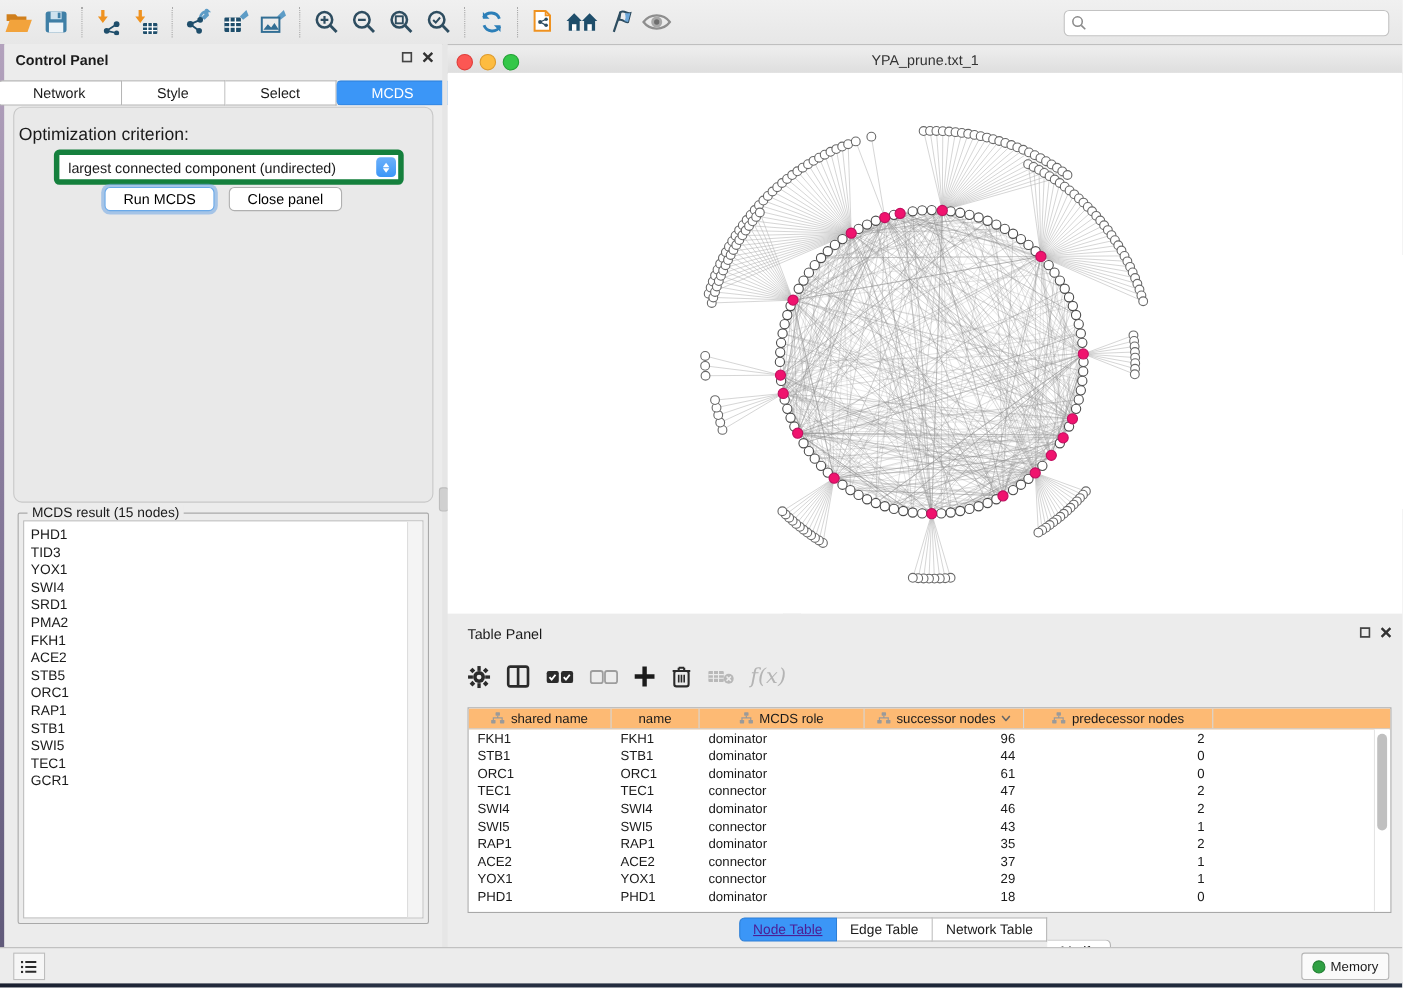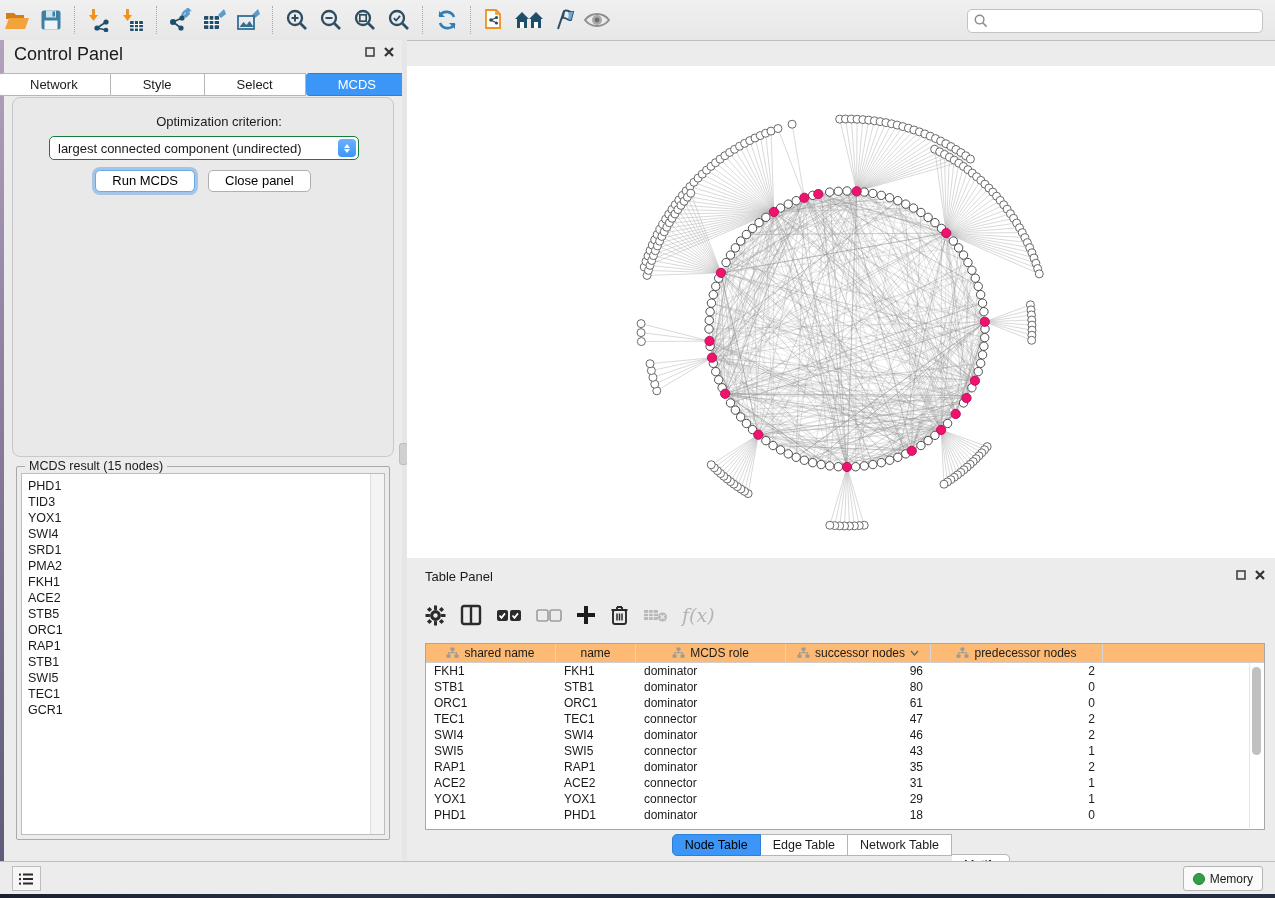--- a/index.html
+++ b/index.html
@@ -15,33 +15,33 @@
     border:1px solid #c3c3c3;border-radius:5px;display:flex;align-items:center;padding-left:6px;}
   .searchbox input{border:none;outline:none;flex:1;font-size:12px;font-family:"Liberation Sans",sans-serif;background:transparent;}
   
   .left-strip{position:absolute;left:0;top:40px;width:4px;height:853px;
     background:linear-gradient(#b3a2bd,#8d7fa0 40%,#5e5878);}
   .bottom-strip{position:absolute;left:0;top:893px;width:1275px;height:5px;
     background:linear-gradient(90deg,#1a2030,#2a3346 30%,#1c2536 60%,#242e40);}
   
   .control-panel{position:absolute;left:4px;top:40px;width:398px;height:821px;background:#ececec;}
   .panel-titlebar{position:absolute;left:0;top:0;width:100%;height:28px;display:flex;align-items:center;}
-  .panel-title{font-size:18px;margin-left:10px;}
+  .panel-title{font-size:13px;margin-left:10px;font-weight:bold;}
   .panel-winbtns{position:absolute;right:8px;top:7px;display:flex;gap:9px;align-items:center;}
   .ctab-row{position:absolute;left:0;top:33px;width:100%;display:flex;justify-content:center;}
   .ctab{height:21px;line-height:21px;padding:0 32px;font-size:13px;background:#fff;
     border:1px solid #b6b6b6;border-left:none;cursor:default;}
   .ctab:first-child{border-left:1px solid #b6b6b6;border-radius:5px 0 0 5px;}
   .ctab:last-child{border-radius:0 5px 5px 0;}
   .ctab.sel{background:#3b96f7;color:#fff;border-color:#2e7fd6;border-radius:4px;}
   .inner-panel{position:absolute;left:8px;top:57px;width:380px;height:358px;background:#e9e9e9;
     border:1px solid #c8c8c8;border-radius:8px;}
-  .opt-label{position:absolute;left:16px;top:16px;width:100%;text-align:center;font-size:13px;}
+  .opt-label{position:absolute;left:4px;top:16px;width:100%;text-align:left;font-size:16px;}
   .dropdown{position:absolute;left:36px;top:38px;width:308px;height:22px;background:#fff;
-    border:1px solid #15803d;border-radius:5px;display:flex;align-items:center;}
+    border:5px solid #15803d;border-radius:5px;display:flex;align-items:center;}
   .dropdown .dd-text{flex:1;font-size:13px;padding-left:8px;white-space:nowrap;overflow:hidden;}
   .dd-stepper{width:18px;height:18px;margin-right:2px;border-radius:4px;background:linear-gradient(#6db1fb,#3b96f7);
     display:flex;flex-direction:column;align-items:center;justify-content:center;gap:1px;}
   .dd-stepper span{width:0;height:0;border-left:3.5px solid transparent;border-right:3.5px solid transparent;}
   .dd-up{border-bottom:4px solid #fff;}
   .dd-down{border-top:4px solid #fff;}
   .btn-row{position:absolute;left:0;top:72px;width:100%;display:flex;justify-content:center;gap:13px;}
   .mac-btn{height:22px;line-height:20px;padding:0 16px;font-size:13px;background:#fff;
     border:1px solid #b0b0b0;border-radius:5px;}
   .mac-btn.focused{border:1px solid #6aa9e8;box-shadow:0 0 0 3px rgba(110,165,230,.55);}
@@ -82,21 +82,21 @@
   .tbl-rows{position:absolute;left:0;top:19px;right:14px;}
   .trow{display:flex;height:16px;line-height:16px;font-size:12px;}
   .td{box-sizing:border-box;padding:0 8px;white-space:nowrap;overflow:hidden;}
   .num{text-align:right;}
   .tbl-scroll{position:absolute;right:1px;top:19px;width:13px;bottom:1px;background:#fff;border-left:1px solid #e4e4e4;}
   .tbl-thumb{position:absolute;left:2px;top:4px;width:9px;height:88px;background:#c0c0c0;border-radius:5px;}
   .ttab-row{position:absolute;left:0;top:276px;width:100%;display:flex;justify-content:center;}
   .ttab{height:20px;line-height:20px;padding:0 12px;font-size:12.5px;background:#fff;border:1px solid #b5b5b5;border-left:none;}
   .ttab:first-child{border-left:1px solid #b5b5b5;border-radius:5px 0 0 5px;}
   .ttab:last-child{border-radius:0 5px 5px 0;margin-top:20px;}
-  .ttab.sel{background:#3b96f7;color:#000000;border-color:#2e7fd6;}
+  .ttab.sel{background:#3b96f7;color:#4c1d95;border-color:#2e7fd6;text-decoration:underline;}
   
   .statusbar{position:absolute;left:0;top:861px;width:1275px;height:32px;background:#ececec;border-top:1px solid #bdbdbd;}
   .list-btn{position:absolute;left:12px;top:4px;width:27px;height:23px;background:#f6f6f6;
     border:1px solid #bdbdbd;display:flex;align-items:center;justify-content:center;}
   .memory-btn{position:absolute;right:12px;top:4px;height:23px;background:#fafafa;border:1px solid #b5b5b5;
     border-radius:3px;display:flex;align-items:center;gap:5px;padding:0 9px;font-size:12px;}
   .mem-dot{width:10px;height:10px;border-radius:50%;background:#2fa043;border:1px solid #238134;}
   svg{display:block;}
 </style>
 </head>
@@ -306,20 +306,28 @@
           </div>
         <div class="result-track"></div>
       </div>
     </div>
   </div>
 
   <div class="vdivider"></div>
   <div class="vdivider-thumb"></div>
   <div class="hdivider-thumb"></div>
 
+  <div class="net-titlebar">
+    <span class="traffic">
+      <span class="light" style="background:#fc5753;border:1px solid #df3e3a;"></span>
+      <span class="light" style="background:#fdbc40;border:1px solid #de9b2d;"></span>
+      <span class="light" style="background:#33c748;border:1px solid #23a135;"></span>
+    </span>
+    <span class="net-title">YPA_prune.txt_1</span>
+  </div>
   <div class="net-canvas">
     <svg id="net-svg" width="868" height="492">
         <g>
           <line x1="366.87114153581774" y1="145.9693627304132" x2="490.80118827048557" y2="391.3091550525787" stroke="#8f8f8f" stroke-width="0.7" opacity="0.43311644837260244"></line>
           <line x1="366.87114153581774" y1="145.9693627304132" x2="323.4827462807219" y2="336.94409770710155" stroke="#8f8f8f" stroke-width="0.7" opacity="0.26370347468648103"></line>
           <line x1="366.87114153581774" y1="145.9693627304132" x2="422.70401376812595" y2="399.91182878139796" stroke="#8f8f8f" stroke-width="0.7" opacity="0.2883069985825568"></line>
           <line x1="366.87114153581774" y1="145.9693627304132" x2="345.5324993818409" y2="363.5976705841548" stroke="#8f8f8f" stroke-width="0.7" opacity="0.4363686620770022"></line>
           <line x1="366.87114153581774" y1="145.9693627304132" x2="465.85862141282996" y2="398.55564060055906" stroke="#8f8f8f" stroke-width="0.7" opacity="0.2824809335567988"></line>
           <line x1="366.87114153581774" y1="145.9693627304132" x2="345.5324993818409" y2="162.40232941584523" stroke="#8f8f8f" stroke-width="0.7" opacity="0.40643439124571157"></line>
           <line x1="366.87114153581774" y1="145.9693627304132" x2="571.2457992487311" y2="305.64434522374273" stroke="#8f8f8f" stroke-width="0.7" opacity="0.26931345948716623"></line>
@@ -1379,21 +1387,21 @@
             <div class="td" style="width: 130px;">FKH1</div>
             <div class="td" style="width: 80px;">FKH1</div>
             <div class="td" style="width: 150px;">dominator</div>
             <div class="td num" style="width: 145px;">96</div>
             <div class="td num" style="width: 172px;">2</div>
           </div>
           <div class="trow">
             <div class="td" style="width: 130px;">STB1</div>
             <div class="td" style="width: 80px;">STB1</div>
             <div class="td" style="width: 150px;">dominator</div>
-            <div class="td num" style="width: 145px;">80</div>
+            <div class="td num" style="width: 145px;">44</div>
             <div class="td num" style="width: 172px;">0</div>
           </div>
           <div class="trow">
             <div class="td" style="width: 130px;">ORC1</div>
             <div class="td" style="width: 80px;">ORC1</div>
             <div class="td" style="width: 150px;">dominator</div>
             <div class="td num" style="width: 145px;">61</div>
             <div class="td num" style="width: 172px;">0</div>
           </div>
           <div class="trow">
@@ -1421,21 +1429,21 @@
             <div class="td" style="width: 130px;">RAP1</div>
             <div class="td" style="width: 80px;">RAP1</div>
             <div class="td" style="width: 150px;">dominator</div>
             <div class="td num" style="width: 145px;">35</div>
             <div class="td num" style="width: 172px;">2</div>
           </div>
           <div class="trow">
             <div class="td" style="width: 130px;">ACE2</div>
             <div class="td" style="width: 80px;">ACE2</div>
             <div class="td" style="width: 150px;">connector</div>
-            <div class="td num" style="width: 145px;">31</div>
+            <div class="td num" style="width: 145px;">37</div>
             <div class="td num" style="width: 172px;">1</div>
           </div>
           <div class="trow">
             <div class="td" style="width: 130px;">YOX1</div>
             <div class="td" style="width: 80px;">YOX1</div>
             <div class="td" style="width: 150px;">connector</div>
             <div class="td num" style="width: 145px;">29</div>
             <div class="td num" style="width: 172px;">1</div>
           </div>
           <div class="trow">

